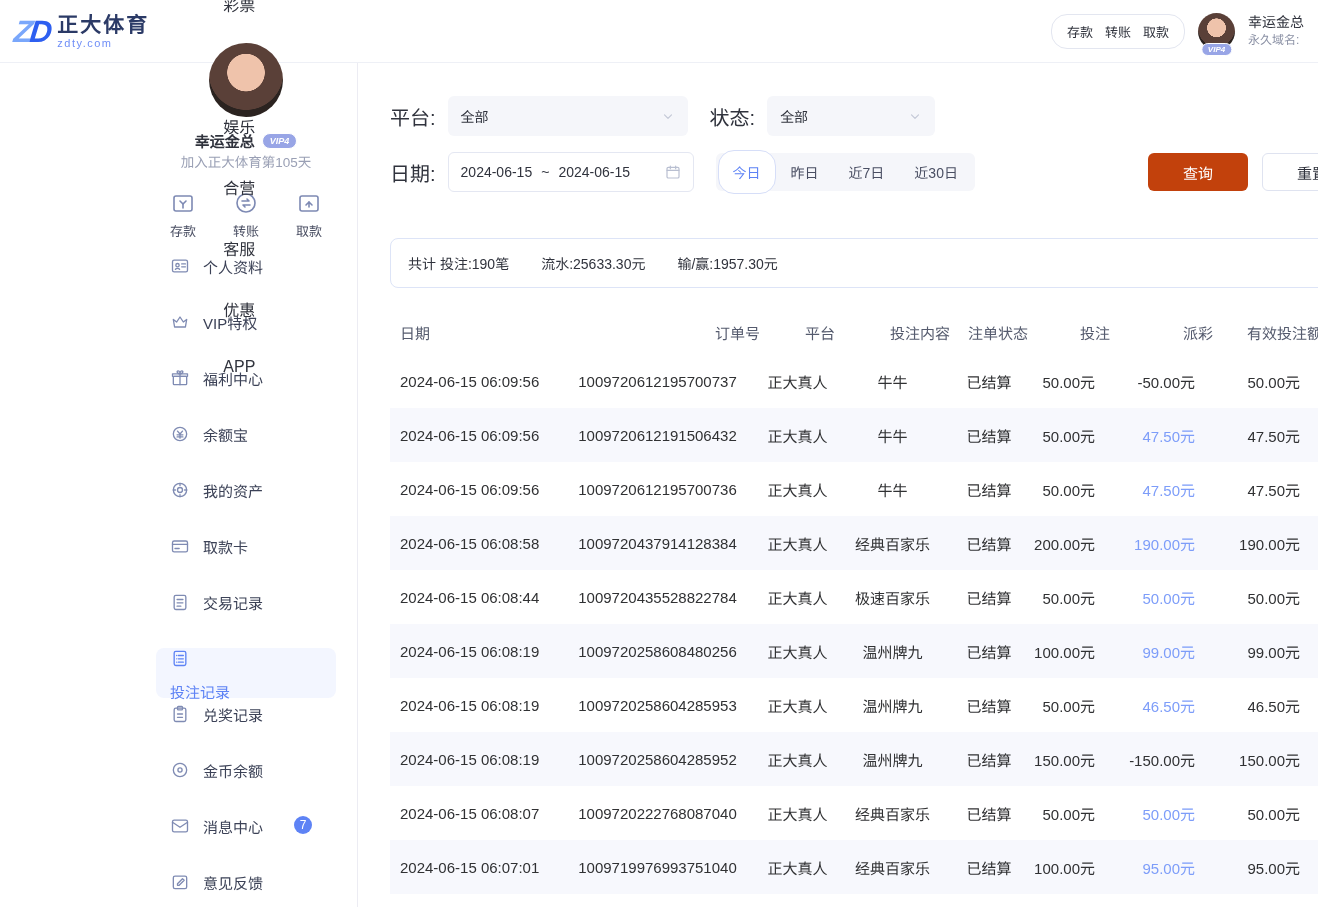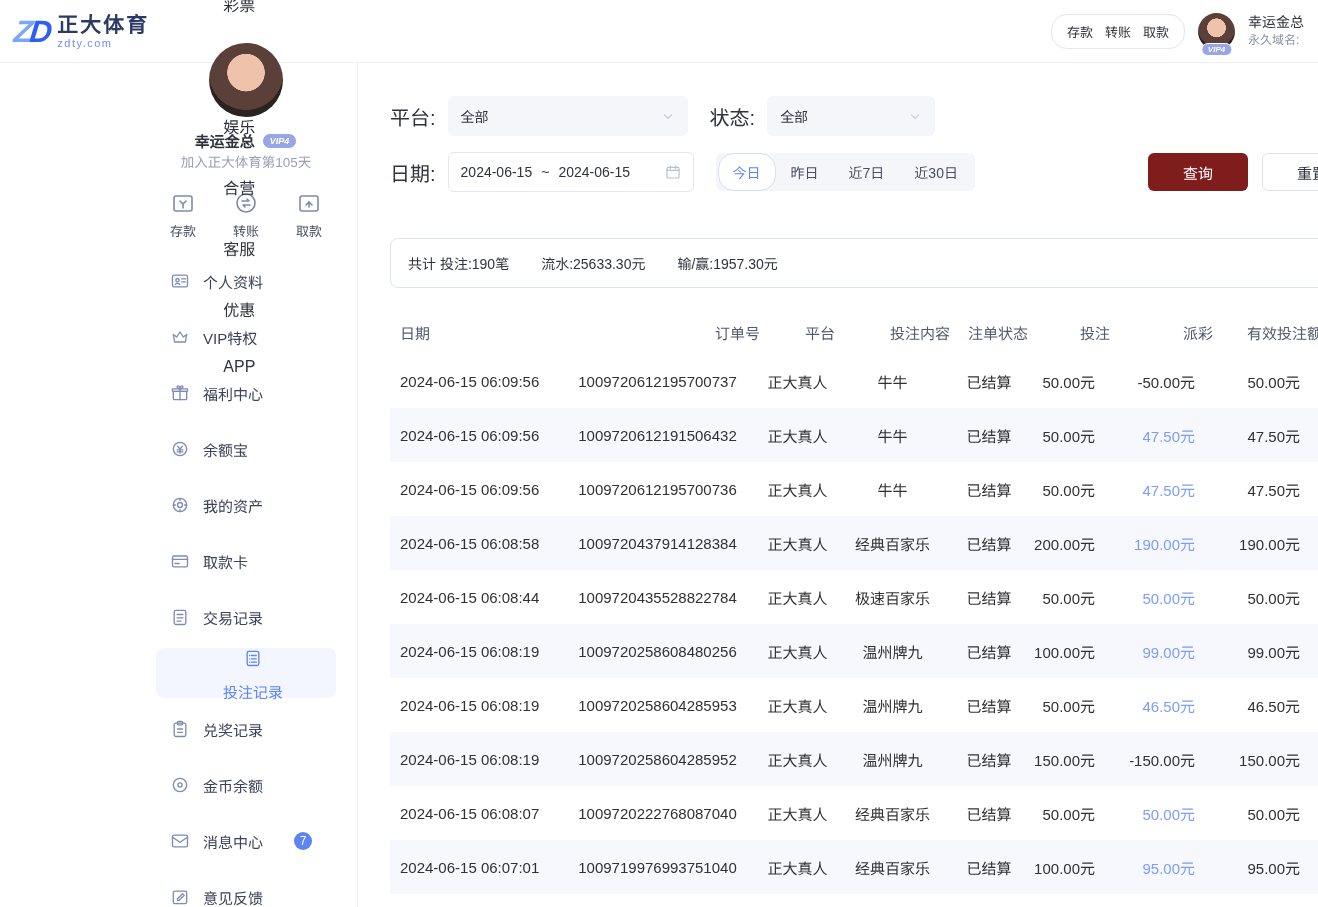--- a/index.html
+++ b/index.html
@@ -54,21 +54,21 @@
   .profile-name { font-size:15px; font-weight:600; color:#30333d; }
   .profile-vip { font-size:9px; padding:2px 7px; }
   .join-text { text-align:center; font-size:13.5px; color:#9aa0b5; white-space:nowrap; }
 
   .quick-actions { margin-top:20px; display:flex; justify-content:space-between; padding:0 2px; }
   .quick-action { width:50px; text-align:center; cursor:pointer; }
   .qa-icon { color:#7d89b3; display:flex; justify-content:center; }
   .qa-label { margin-top:6px; font-size:13px; color:#4a4f63; }
 
   .menu { margin-top:16px; }
-  .menu-item { height:50px; margin-bottom:6px; display:flex; align-items:center; gap:13px;
+  .menu-item { height:50px; margin-bottom:6px; display:flex; align-items:flex-start; gap:13px;
     padding-left:14px; border-radius:8px; cursor:pointer; }
   .menu-item.active { background:#f3f6ff;flex-direction:column; }
   .mi-icon { color:#7f8bb3; }
   .menu-item.active .mi-icon { color:#5e83f5; }
   .mi-label { font-size:15px; color:#3c4257; }
   .menu-item.active .mi-label { color:#5e83f5; }
   .menu-badge { margin-left:auto; margin-right:24px; background:#5e83f5; color:#fff;
     min-width:18px; height:18px; border-radius:9px; font-size:12px;
     display:flex; align-items:center; justify-content:center; }
 
@@ -86,29 +86,29 @@
   .filter-gap { width:22px; }
 
   .date-input { width:246px; height:40px; background:#fff; border:1px solid #e4e7f2; border-radius:6px;
     display:flex; align-items:center; justify-content:space-between; padding:0 12px;
     font-size:14px; color:#30333d; cursor:pointer; }
   .date-vals { display:flex; gap:9px; }
   .cal-icon { color:#b9bfd1; cursor:pointer; }
 
   .ranges { margin-left:22px; display:flex; align-items:center; background:#f5f6fa;
     border-radius:6px; padding:2px; height:38px; }
-  .range-btn { height:38px; padding:4px 14px; display:flex; align-items:center; font-size:14px;
+  .range-btn { height:44px; padding:4px 14px; display:flex; align-items:center; font-size:14px;
     color:#4a4f63; border-radius:16px; cursor:pointer; border:1px solid transparent; white-space:nowrap; }
   .range-btn.active { background:#fff; border-color:#d6def8; color:#5e83f5; }
 
   .filter-actions { margin-left:auto; display:flex; gap:14px; margin-right:-22px; }
   .btn { width:100px; height:38px; border-radius:6px; font-size:15px; cursor:pointer;
     display:flex; align-items:center; justify-content:center;
     font-family:"Liberation Sans","DejaVu Sans",sans-serif; }
-  .btn-primary { background:#7f1d1d; color:#fff; border:none; }
+  .btn-primary { background:#c2410c; color:#fff; border:none; }
   .btn-plain { background:#fff; color:#30333d; border:1px solid #dfe3f0; }
 
   .summary-bar { margin-top:46px; width:950px; height:50px; border:1px solid #dde4f7;
     border-radius:8px; background:#fff; display:flex; align-items:center; padding:0 17px;
     gap:32px; font-size:14px; color:#30333d; }
 
   
   .table { margin-top:22px; width:932px;
     --cols:165px 205px 75px 115px 78px 82px 103px 109px; }
   .thead, .tr { display:grid; grid-template-columns:var(--cols); align-items:center; }

